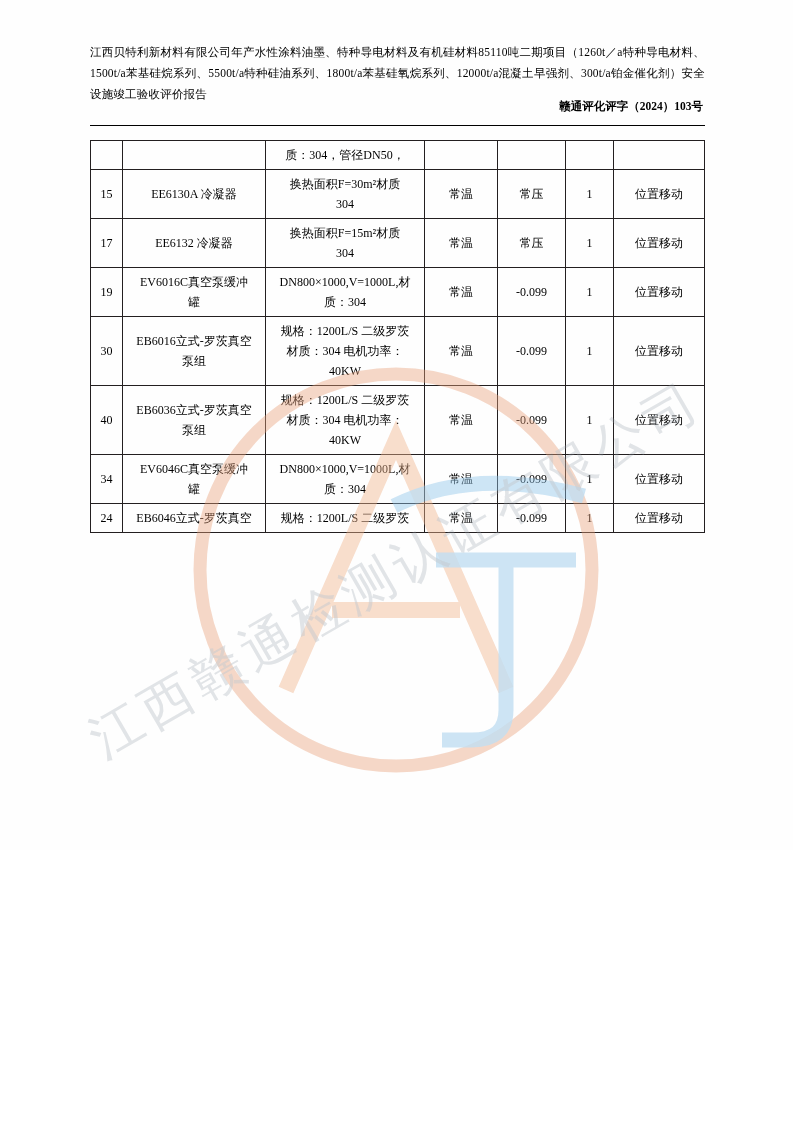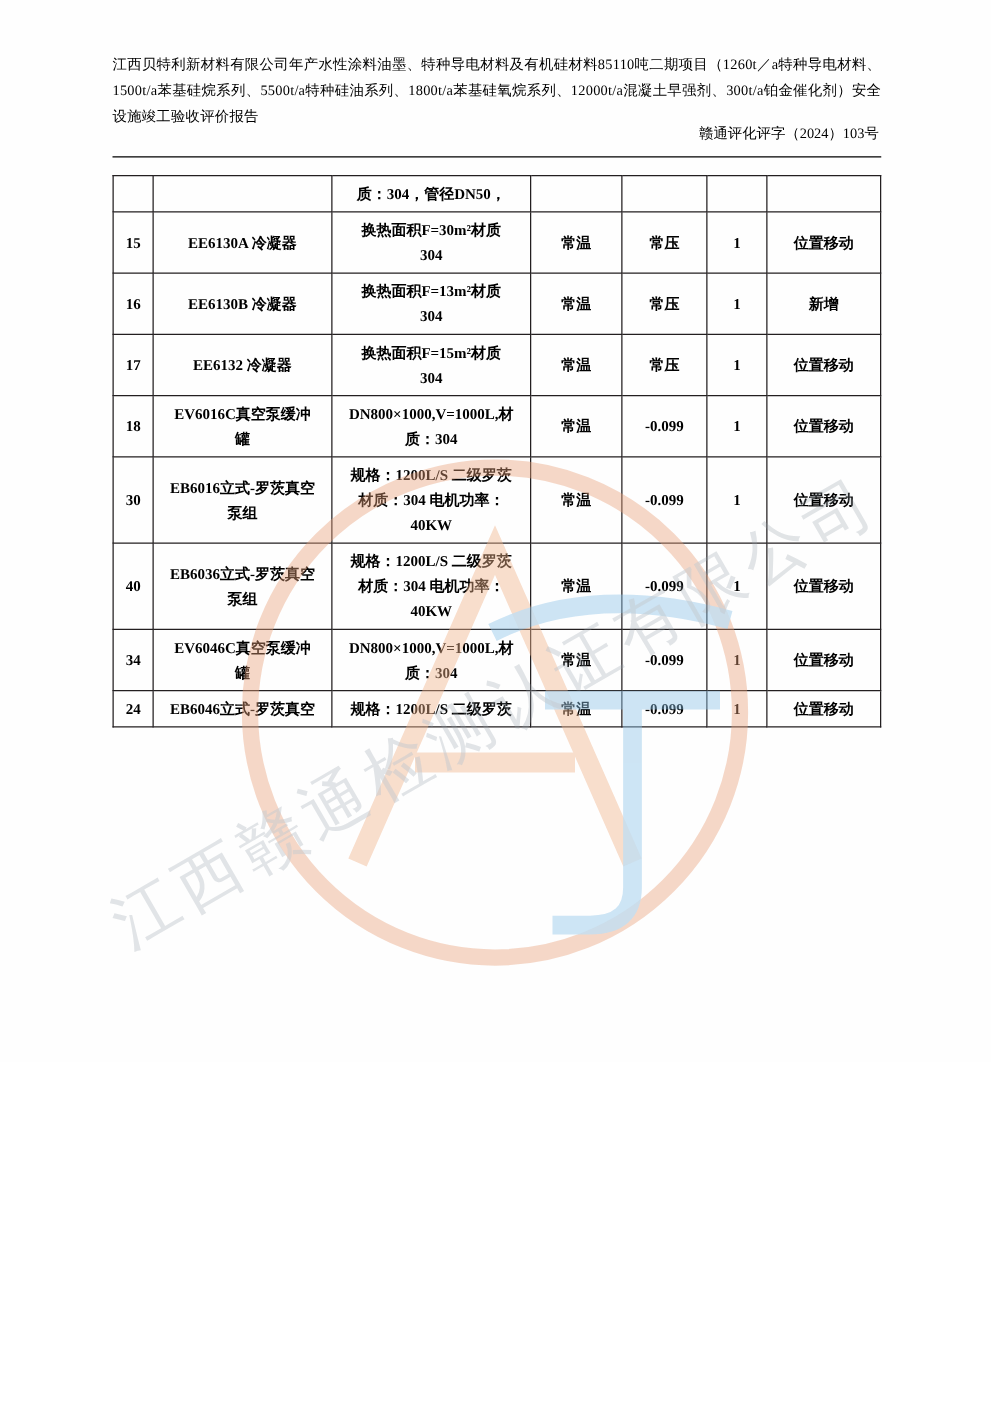--- a/index.html
+++ b/index.html
@@ -45,21 +45,20 @@
   .tbl-wrap {
     position: absolute;
     left: 90px;
     top: 140px;
     width: 614px;
   }
   table.doc {
     border-collapse: collapse;
     width: 614px;
     table-layout: fixed;
-    font-weight: bold;
   }
   table.doc td {
     border: 1px solid #231f20;
     font-size: 12px;
     line-height: 20px;
     text-align: center;
     vertical-align: middle;
     padding: 4px 3px;
     color: #000;
   }
@@ -110,21 +109,21 @@
   }
 </style>
 </head>
 <body>
 
 <div class="page">
 
   <div class="header">
     <div class="header-title">江西贝特利新材料有限公司年产水性涂料油墨、特种导电材料及有机硅材料85110吨二期项目（1260t／a特种导电材料、1500t/a苯基硅烷系列、5500t/a特种硅油系列、1800t/a苯基硅氧烷系列、12000t/a混凝土早强剂、300t/a铂金催化剂）安全设施竣工验收评价报告</div>
   </div>
-  <div style="position:absolute; right:90px; top:99px; font-size:11.5px; font-weight:normal; white-space:nowrap;">赣通评化评字（2024）103号</div>
+  <div style="position:absolute; right:90px; top:99px; font-size:11.5px; font-weight:bold; white-space:nowrap;">赣通评化评字（2024）103号</div>
   <div class="header-rule"></div>
 
   <div class="watermark">
     <svg width="520" height="520" viewBox="0 0 520 520">
       <circle cx="260" cy="260" r="196" fill="none" stroke="#e8a07a" stroke-width="13" opacity="0.75"></circle>
       <g fill="none" stroke="#f0b48c" stroke-width="16" opacity="0.8">
         <path d="M150 380 L260 130 L370 380"></path>
         <path d="M196 300 L324 300"></path>
       </g>
       <g fill="none" stroke="#8fc4e8" stroke-width="15" opacity="0.8">
@@ -160,39 +159,30 @@
           <tr>
             <td>15</td>
             <td>EE6130A 冷凝器</td>
             <td class="cell-multi">换热面积F=30m²材质<br>304</td>
             <td>常温</td>
             <td>常压</td>
             <td>1</td>
             <td>位置移动</td>
           </tr>
           <tr>
-            <td>16</td>
-            <td>EE6130B 冷凝器</td>
-            <td class="cell-multi">换热面积F=13m²材质<br>304</td>
-            <td>常温</td>
-            <td>常压</td>
-            <td>1</td>
-            <td>新增</td>
-          </tr>
-          <tr>
             <td>17</td>
             <td>EE6132 冷凝器</td>
             <td class="cell-multi">换热面积F=15m²材质<br>304</td>
             <td>常温</td>
             <td>常压</td>
             <td>1</td>
             <td>位置移动</td>
           </tr>
           <tr>
-            <td>18</td>
+            <td>19</td>
             <td class="cell-multi">EV6016C真空泵缓冲<br>罐</td>
             <td class="cell-multi">DN800×1000,V=1000L,材<br>质：304</td>
             <td>常温</td>
             <td>-0.099</td>
             <td>1</td>
             <td>位置移动</td>
           </tr>
           <tr>
             <td>30</td>
             <td class="cell-multi">EB6016立式-罗茨真空<br>泵组</td>

